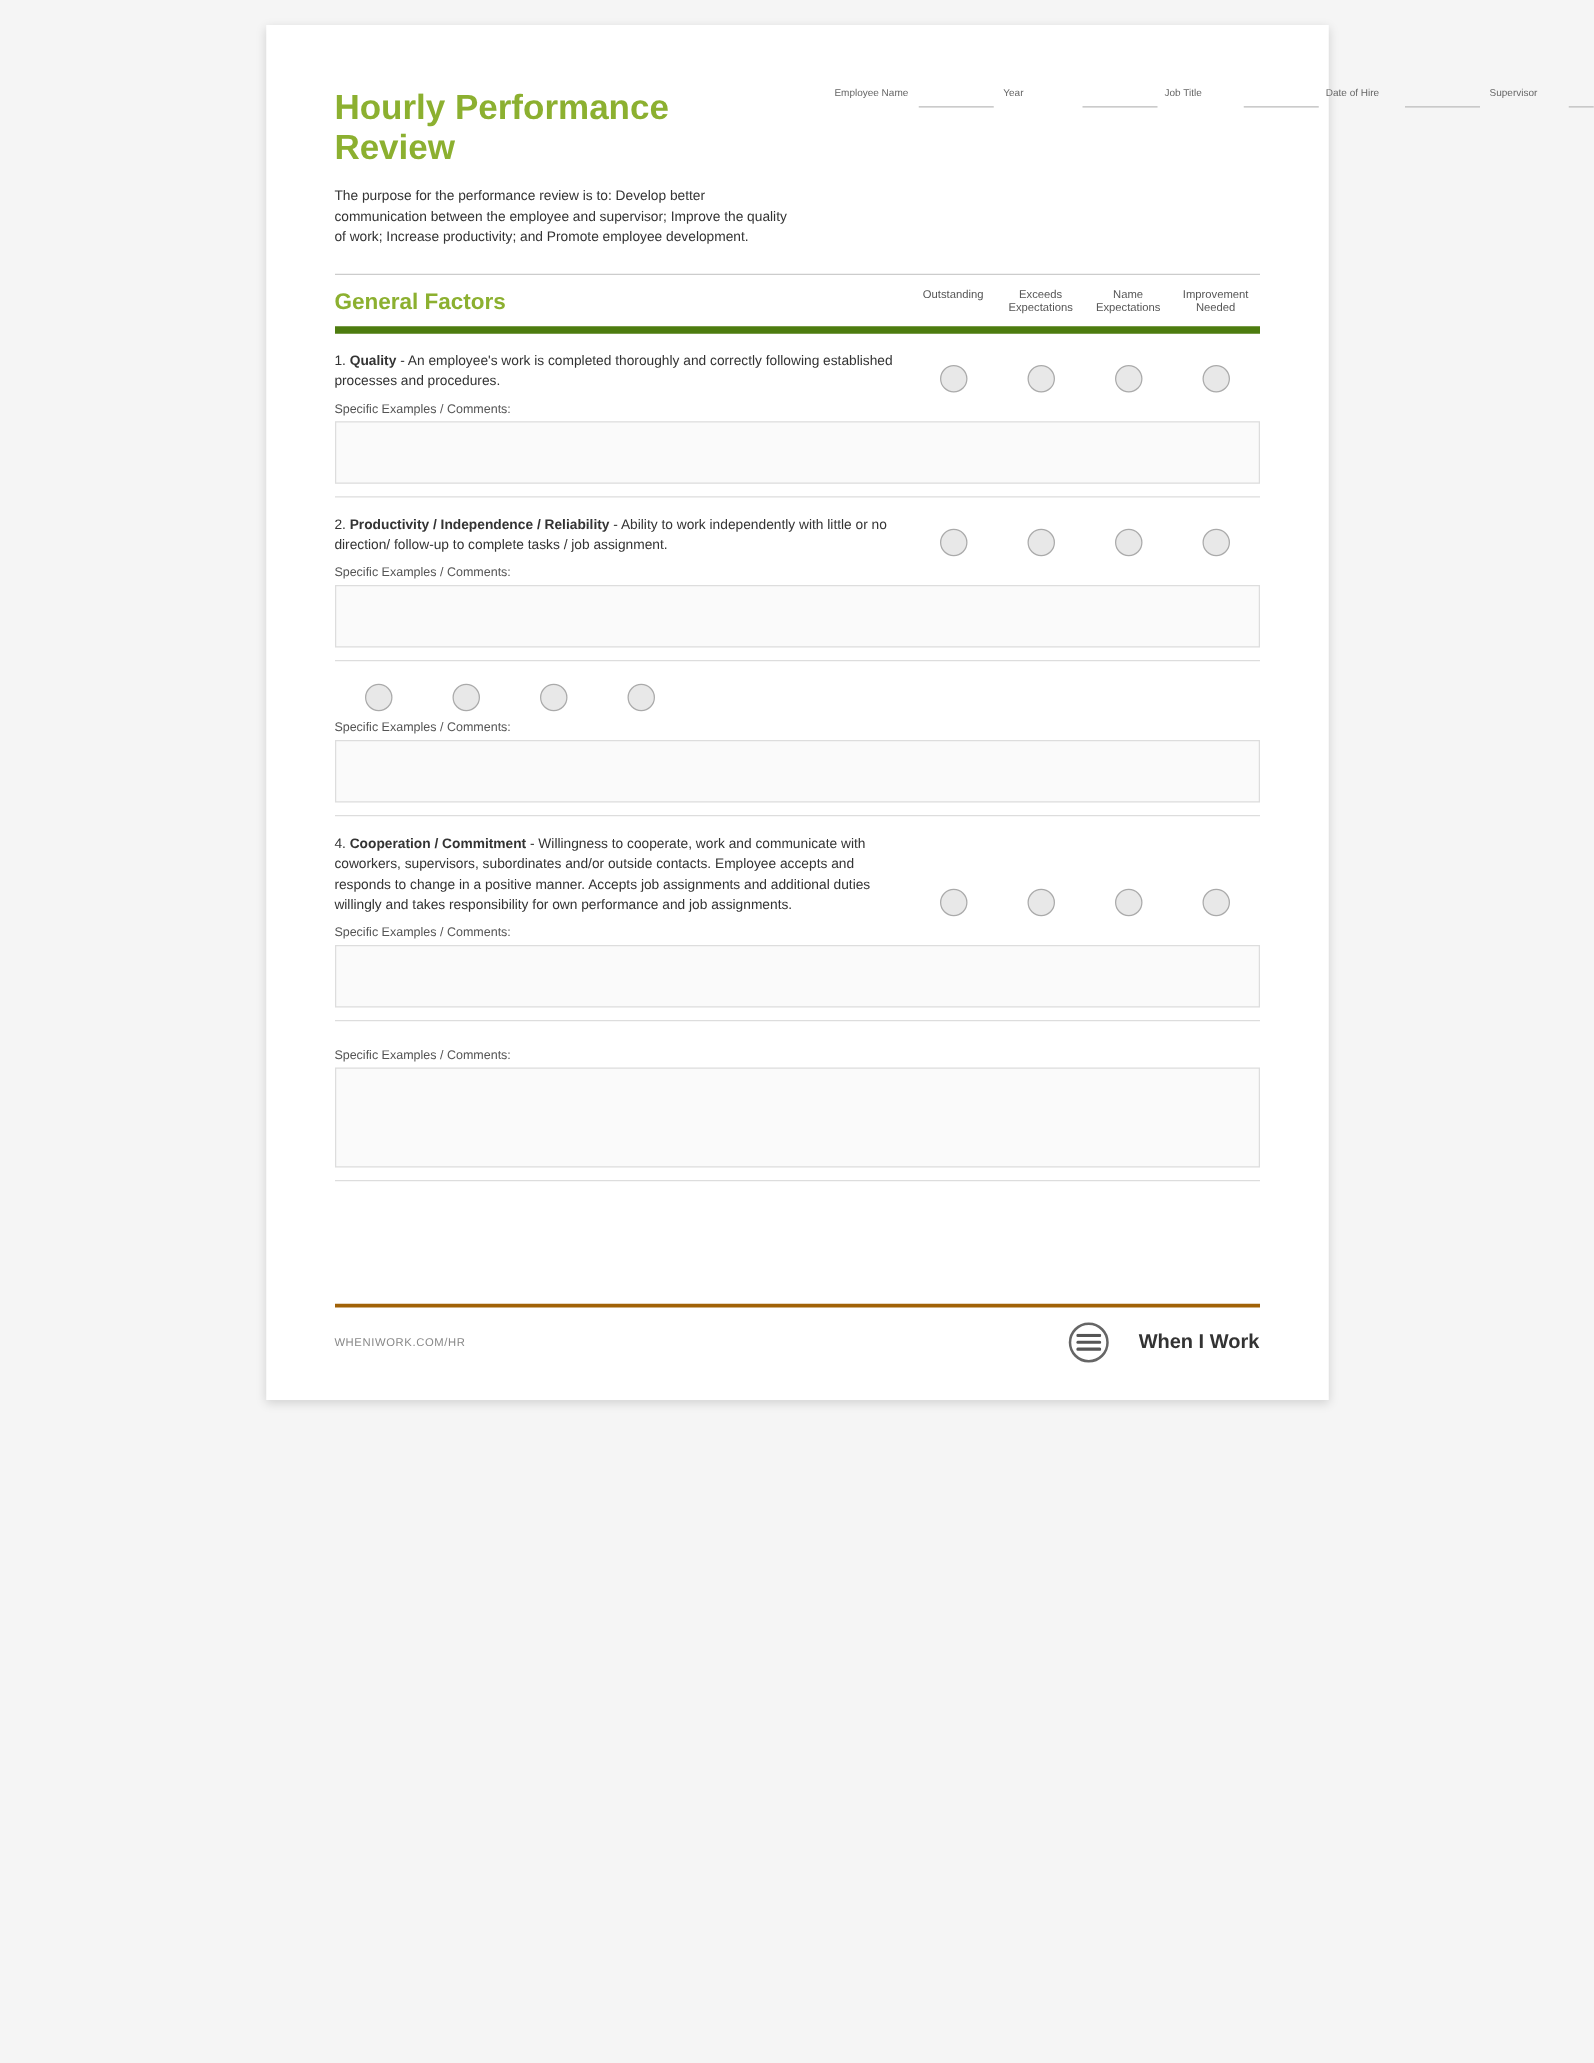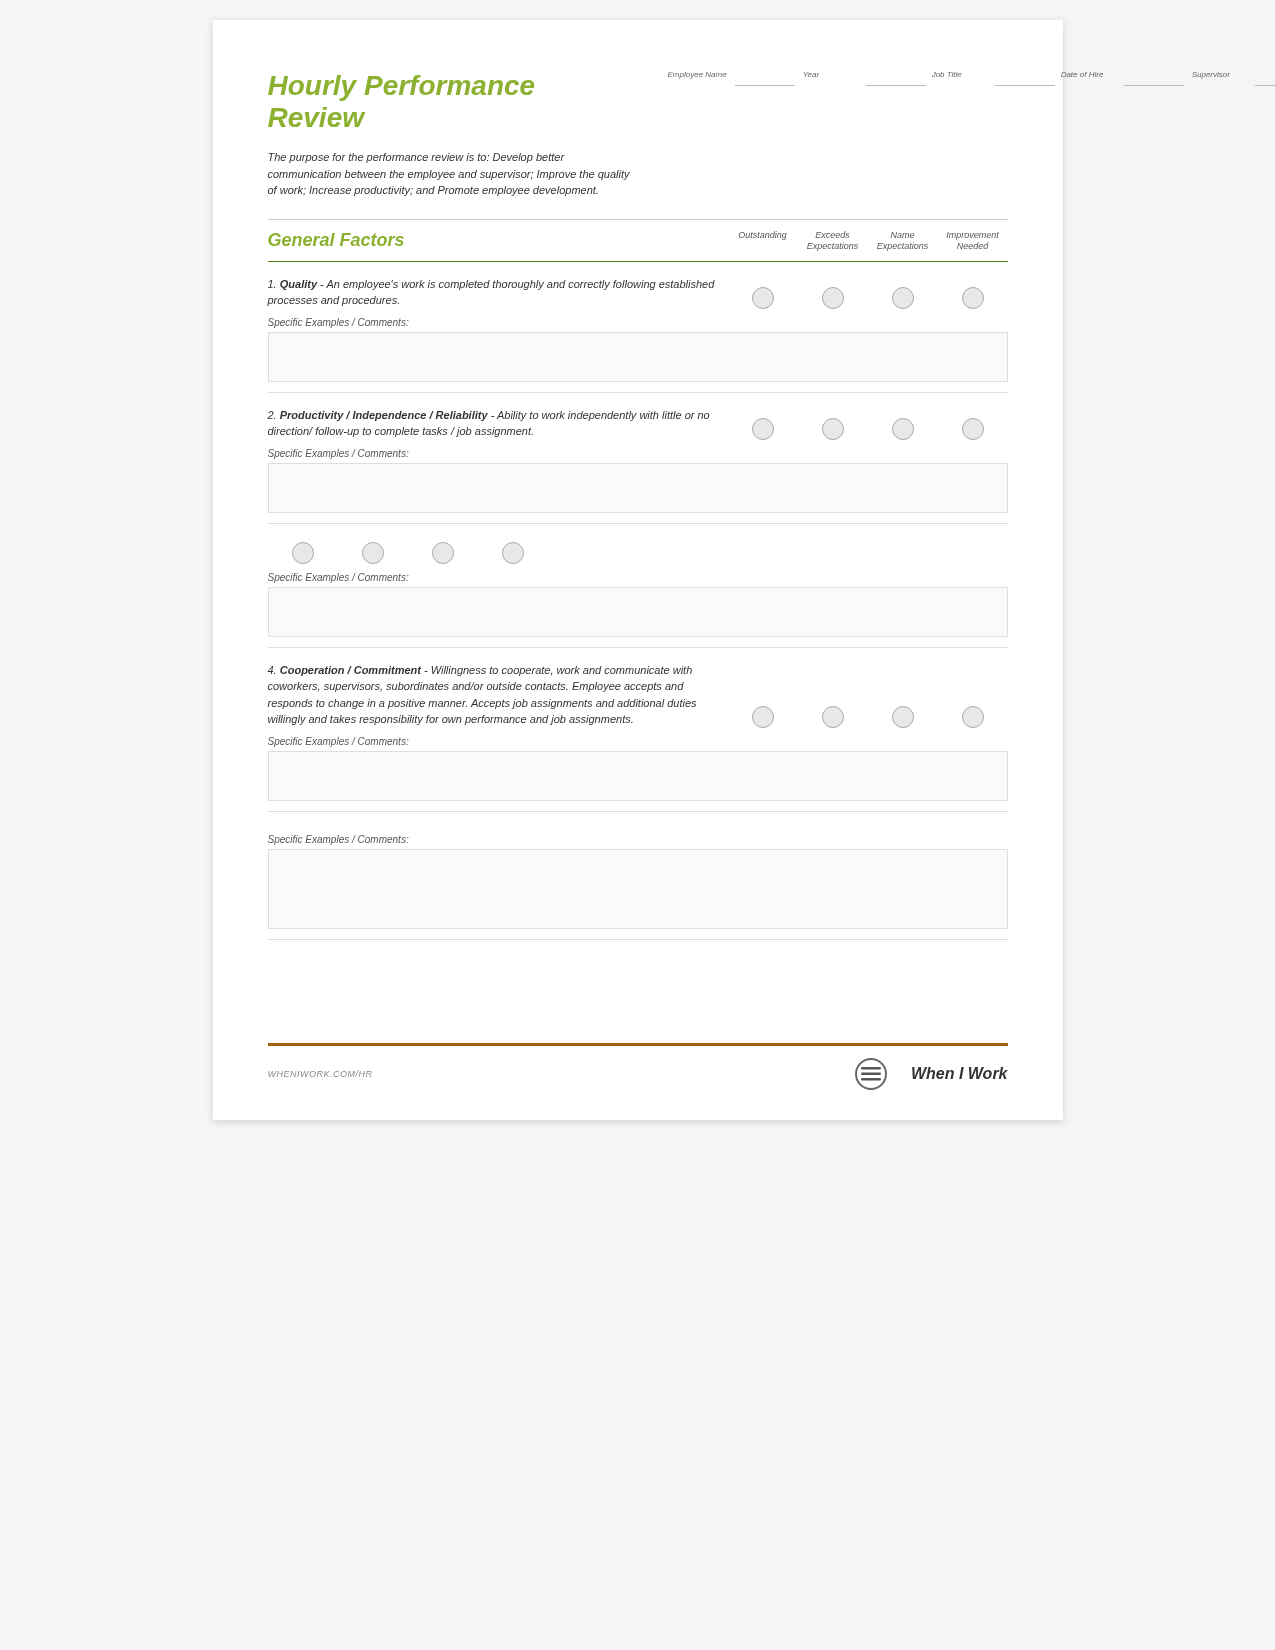--- a/index.html
+++ b/index.html
@@ -12,21 +12,20 @@
       min-height: 100vh;
       padding: 20px;
     }
     .page {
       background: #fff;
       width: 850px;
       min-height: 1100px;
       padding: 50px 55px 50px 55px;
       position: relative;
       box-shadow: 0 2px 8px rgba(0,0,0,0.15);
-      font-style: italic;
     }
     
     .top-section {
       display: flex;
       gap: 30px;
       margin-bottom: 20px;
     }
     .left-header {
       flex: 1;
     }
@@ -115,23 +114,23 @@
     
     .section-divider {
       border: none;
       border-top: 1px solid #ccc;
       margin: 20px 0 10px 0;
     }
 
     
     .factors-header {
       display: flex;
-      align-items: flex-start;
+      align-items: center;
       padding-bottom: 8px;
-      border-bottom: 1px solid #4d7c0f;
+      border-bottom: 6px solid #4d7c0f;
       margin-bottom: 0;
     }
     .factors-title {
       color: #8cb030;
       font-size: 18px;
       font-weight: bold;
       flex: 1;
     }
     .rating-headers {
       display: flex;

